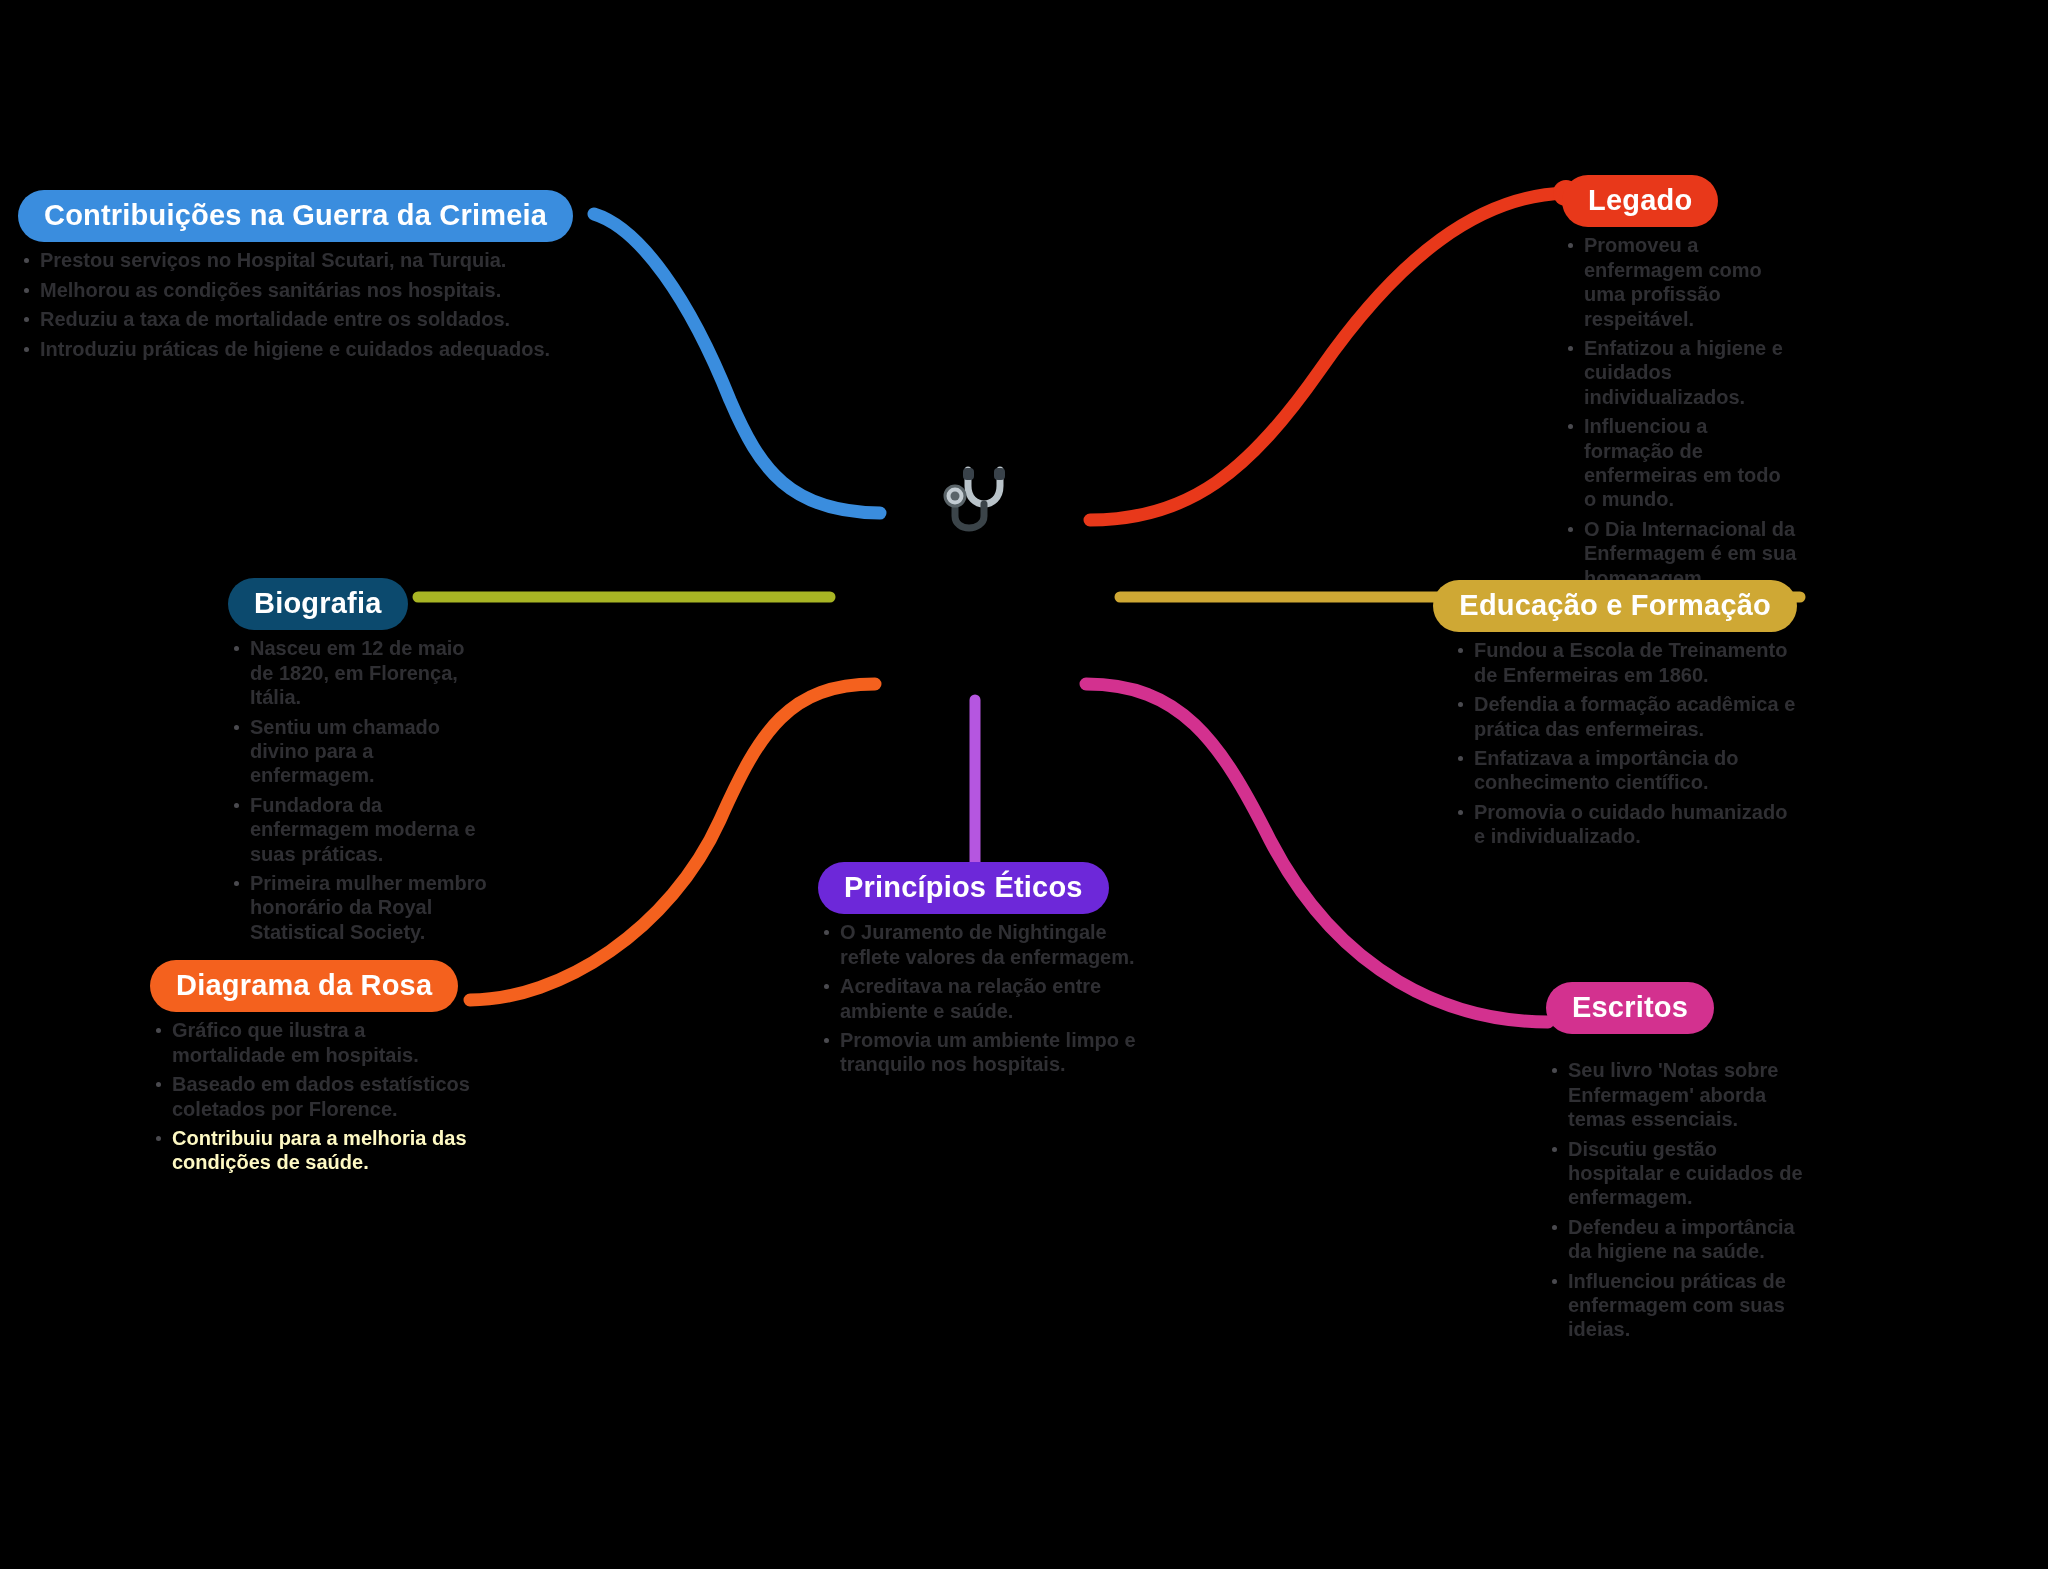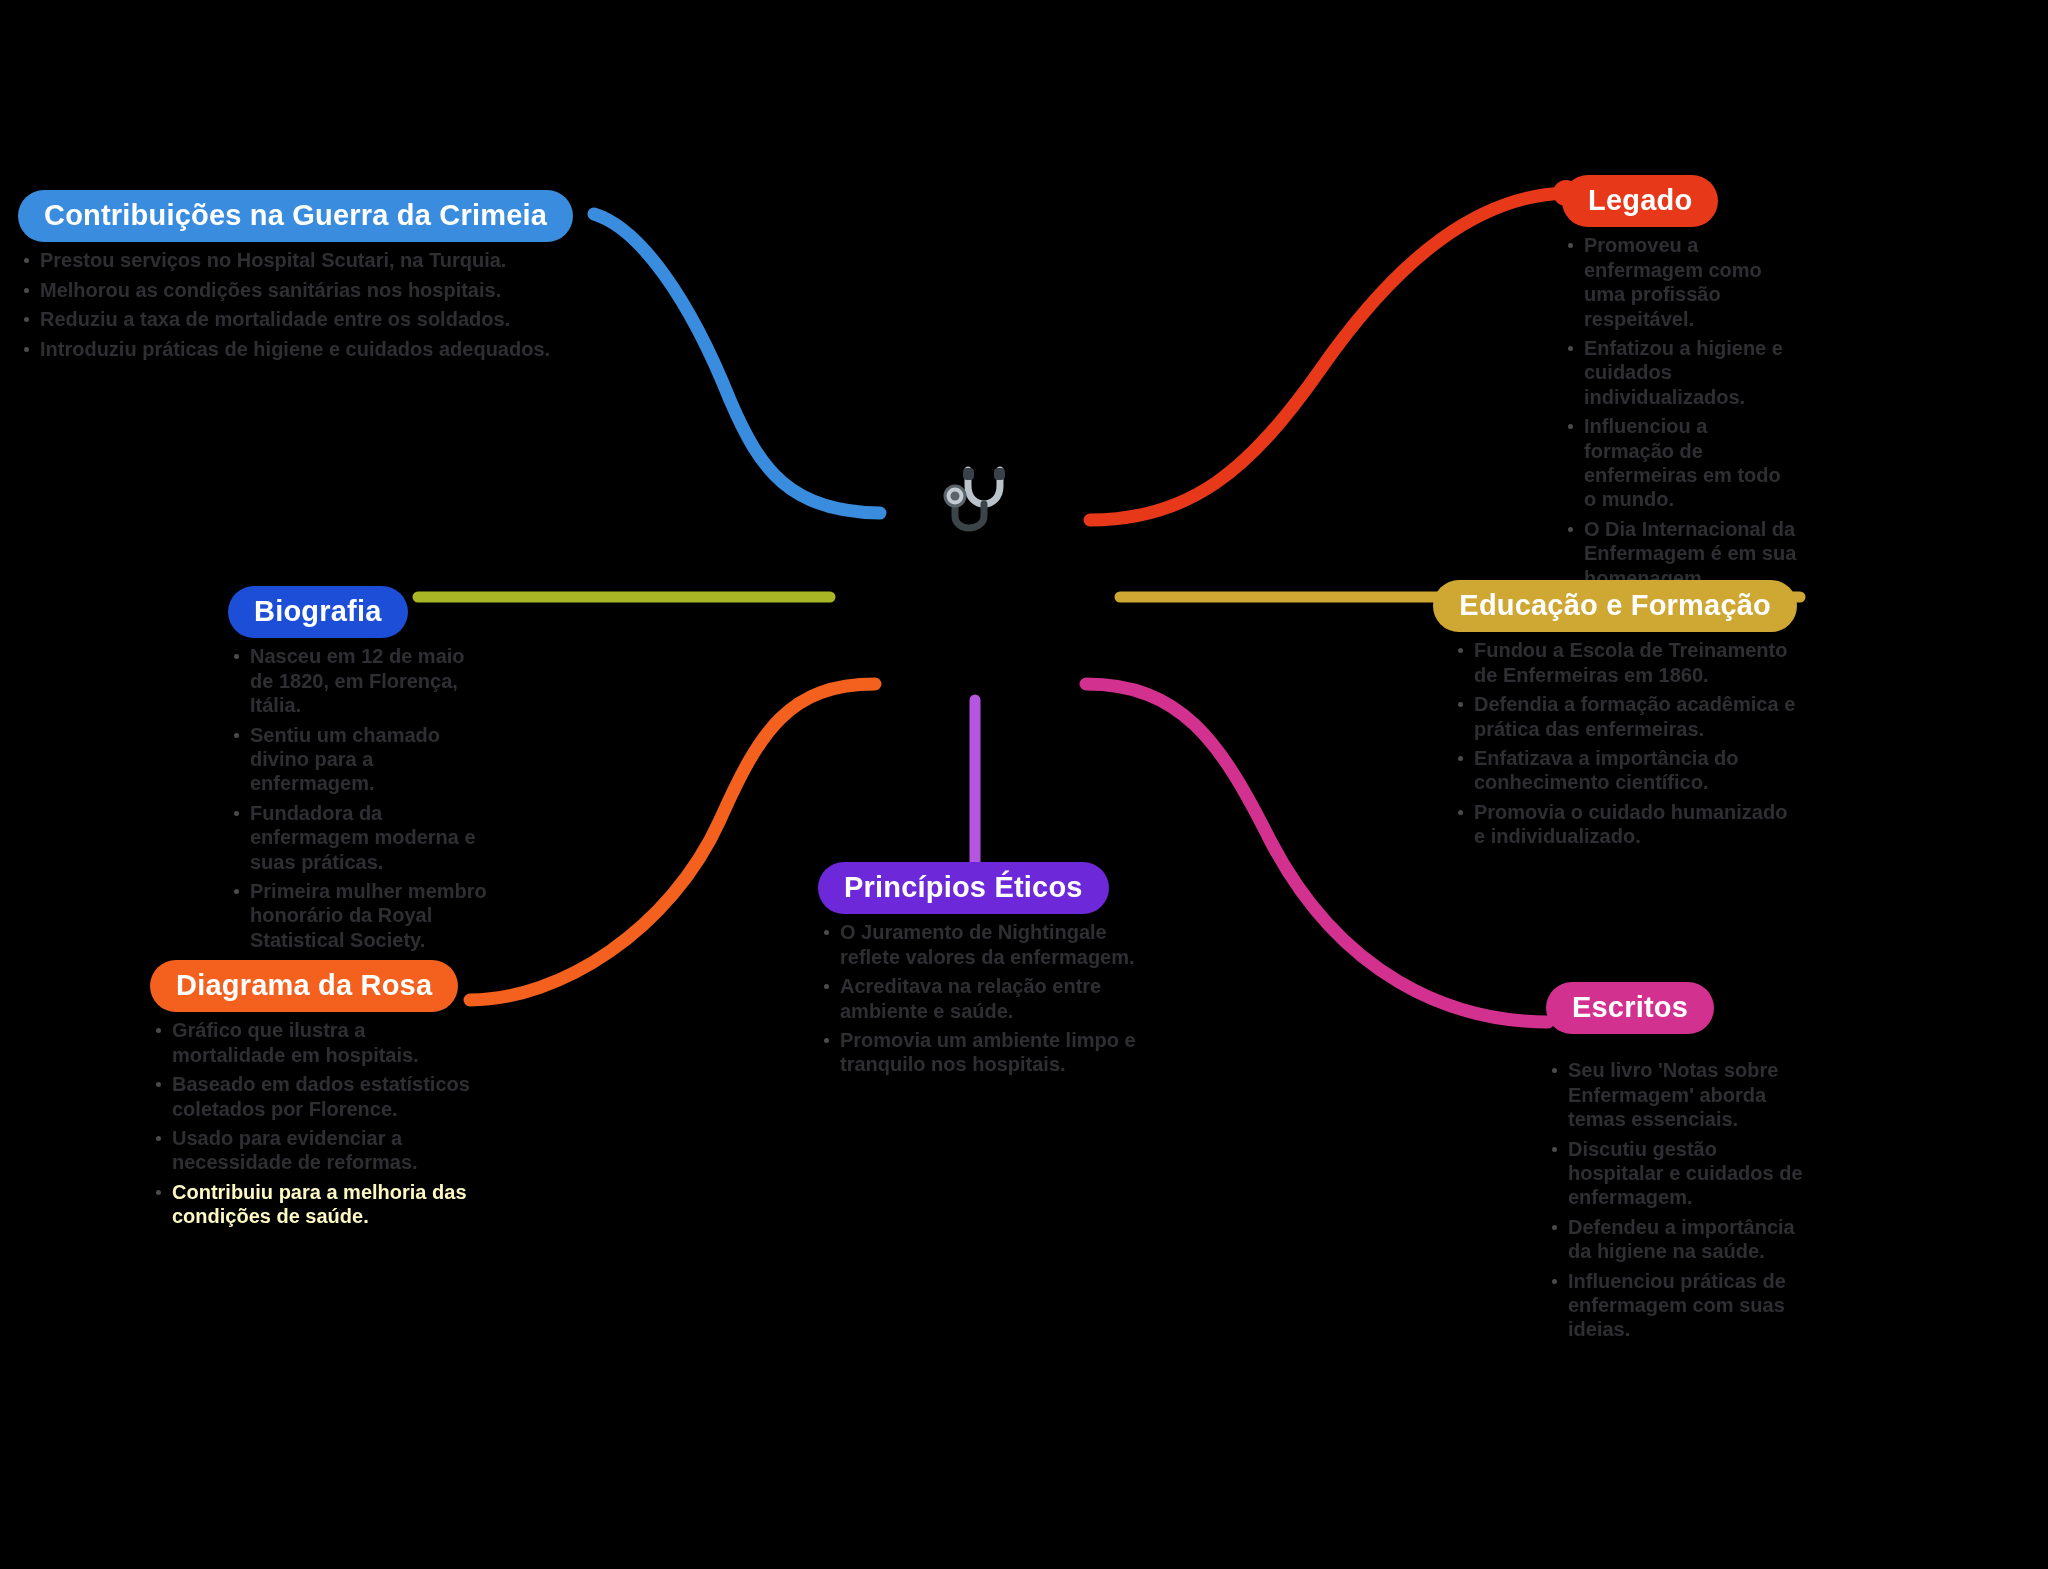--- a/index.html
+++ b/index.html
@@ -142,21 +142,21 @@
     <ul class="bullets">
       <li style="color: rgb(47, 47, 51);">Promoveu a enfermagem como uma profissão respeitável.</li>
       <li style="color: rgb(47, 47, 51);">Enfatizou a higiene e cuidados individualizados.</li>
       <li style="color: rgb(47, 47, 51);">Influenciou a formação de enfermeiras em todo o mundo.</li>
       <li style="color: rgb(47, 47, 51);">O Dia Internacional da Enfermagem é em sua homenagem.</li>
     </ul>
   </div>
 
   <div class="branch" id="branch-biografia">
     <div class="pill-row">
-      <span class="pill" style="background-color: #1d4ed8; margin-top: 8px;">Biografia</span>
+      <span class="pill" style="background-color: #0c4a6e;">Biografia</span>
     </div>
     <ul class="bullets">
       <li style="color: rgb(47, 47, 51);">Nasceu em 12 de maio de 1820, em Florença, Itália.</li>
       <li style="color: rgb(47, 47, 51);">Sentiu um chamado divino para a enfermagem.</li>
       <li style="color: rgb(47, 47, 51);">Fundadora da enfermagem moderna e suas práticas.</li>
       <li style="color: rgb(47, 47, 51);">Primeira mulher membro honorário da Royal Statistical Society.</li>
     </ul>
   </div>
 
   <div class="branch" id="branch-educacao">
@@ -171,21 +171,20 @@
     </ul>
   </div>
 
   <div class="branch" id="branch-rosa">
     <div class="pill-row">
       <span class="pill" style="background-color: rgb(244, 97, 30);">Diagrama da Rosa</span>
     </div>
     <ul class="bullets">
       <li style="color: rgb(47, 47, 51);">Gráfico que ilustra a mortalidade em hospitais.</li>
       <li style="color: rgb(47, 47, 51);">Baseado em dados estatísticos coletados por Florence.</li>
-      <li style="color: rgb(47, 47, 51);">Usado para evidenciar a necessidade de reformas.</li>
       <li style="color: #fef9c3;">Contribuiu para a melhoria das condições de saúde.</li>
     </ul>
   </div>
 
   <div class="branch" id="branch-eticos">
     <div class="pill-row">
       <span class="pill" style="background-color: #6d28d9;">Princípios Éticos</span>
     </div>
     <ul class="bullets">
       <li style="color: rgb(47, 47, 51);">O Juramento de Nightingale reflete valores da enfermagem.</li>

